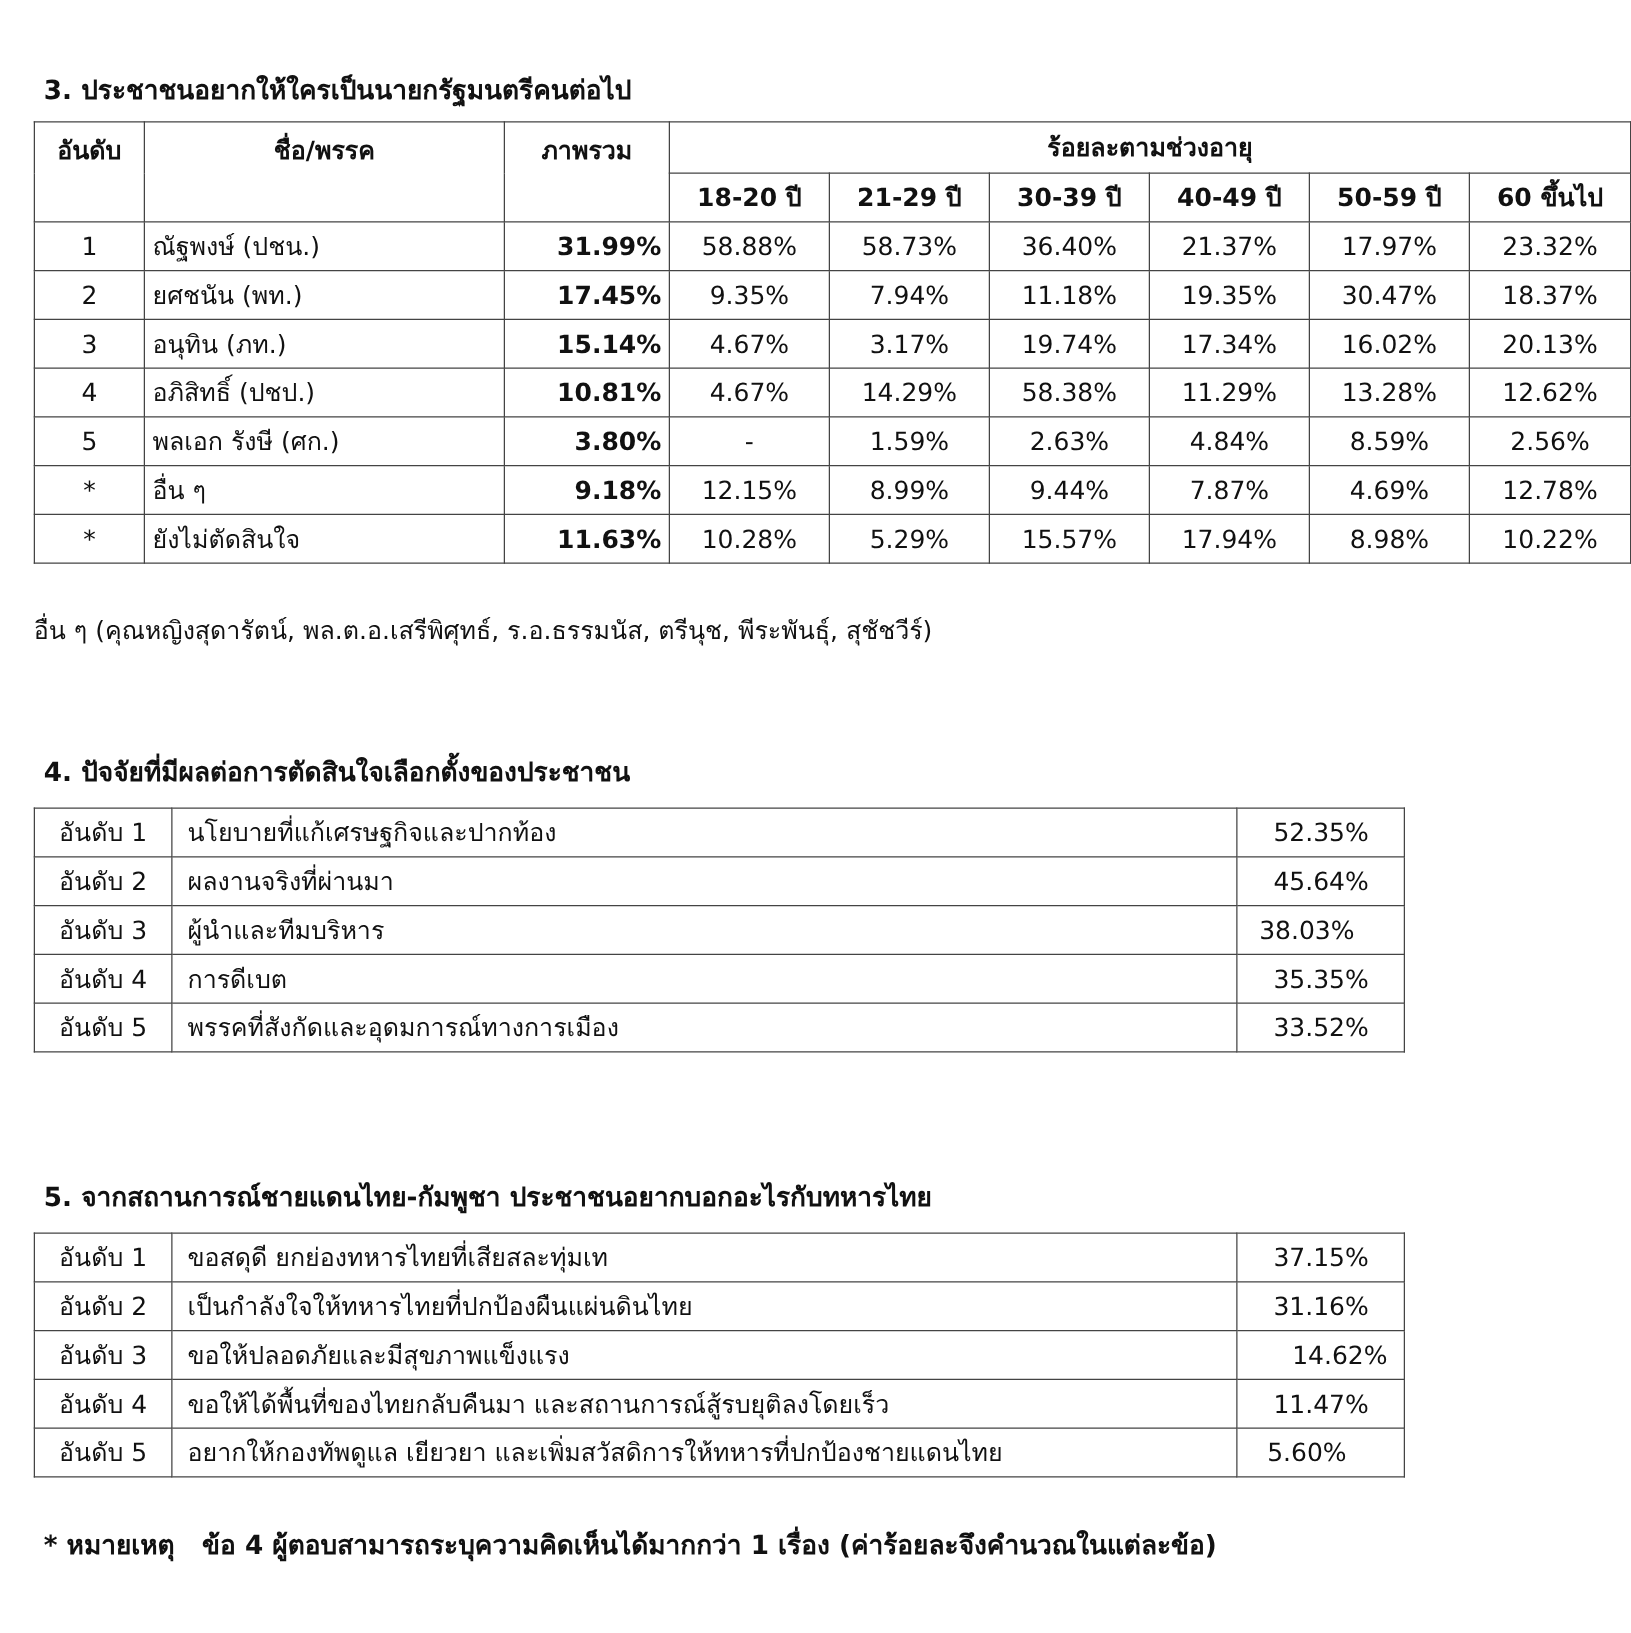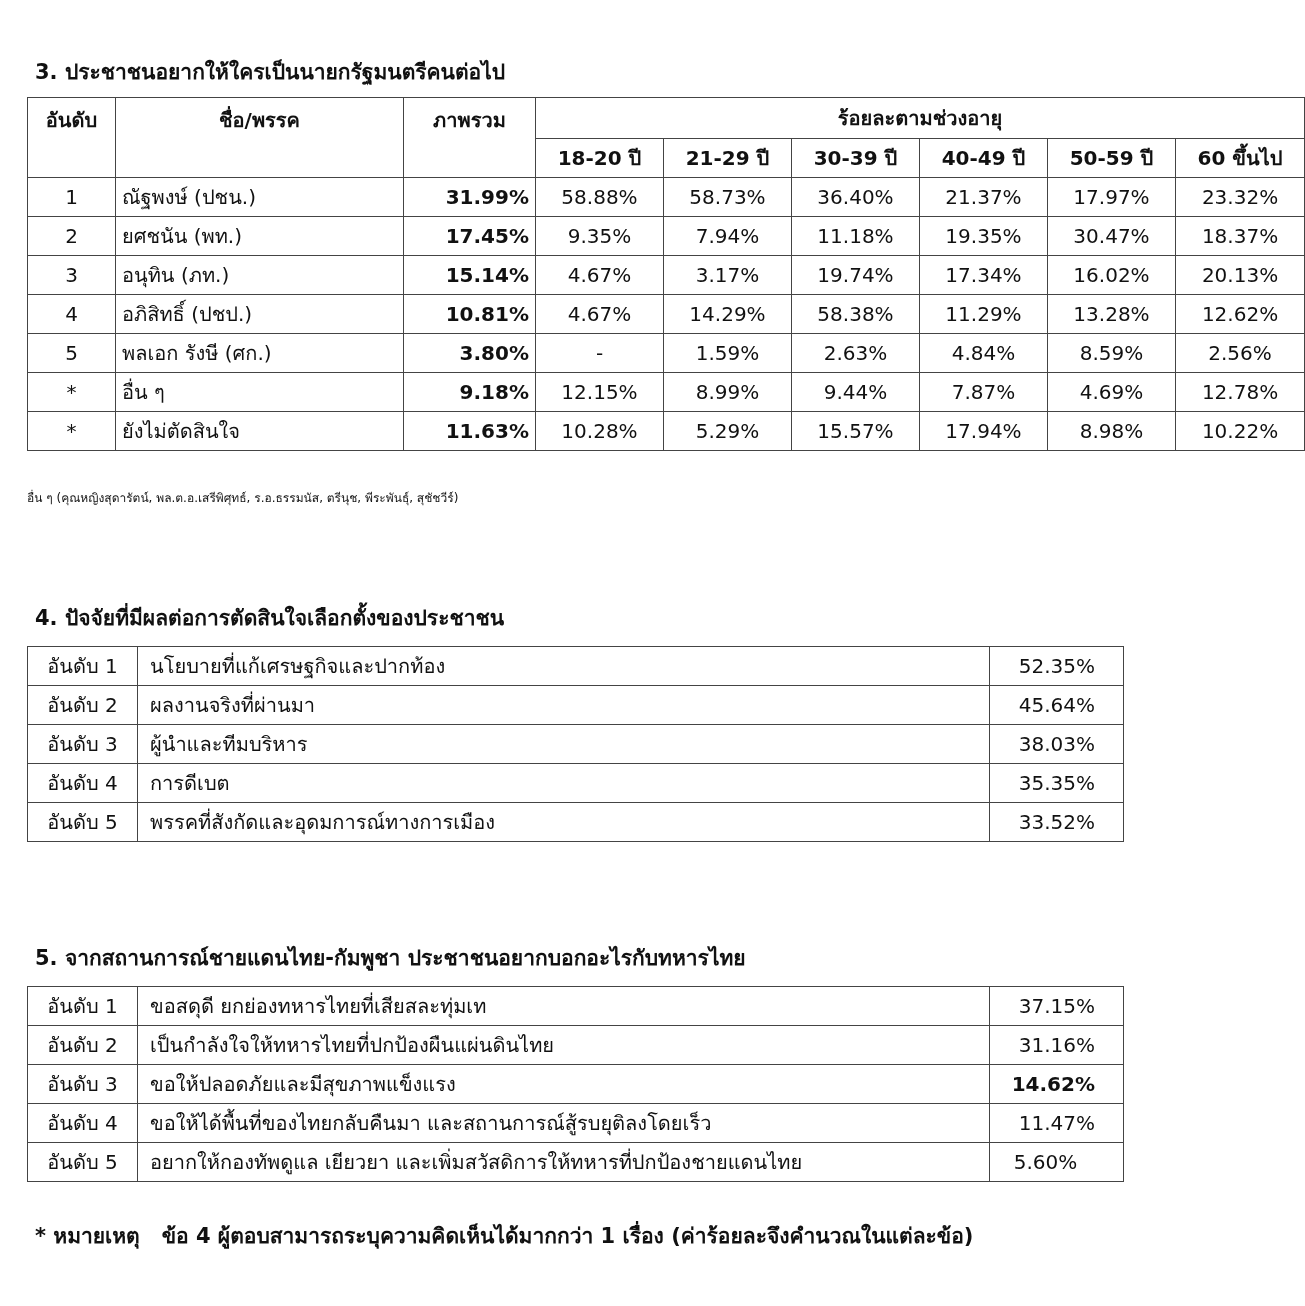--- a/index.html
+++ b/index.html
@@ -20,21 +20,21 @@
   #t3 th { font-weight: bold; }
   #t3 .hdr-top th { height: 40px; }
   #t3 .hdr-bot th { height: 38px; }
   #t3 td { height: 38px; }
   .c { text-align: center; }
   .r { text-align: right; }
   .l { text-align: left; }
   .b { font-weight: bold; }
   .num { text-align: center; margin-top: 32px; }
   .note {
-    position: absolute; font-size: 12px; white-space: nowrap;
+    position: absolute; font-size: 20px; white-space: nowrap;
   }
   .rank-table { left: 27px; width: 1096px; }
   .rank-table td { height: 38px; }
   #t4 { top: 646px; }
   #t5 { top: 986px; }
   .footnote { position: absolute; left: 35px; top: 1219px; font-size: 21px; font-weight: bold; white-space: pre; }
 </style>
 </head>
 <body>
 
@@ -166,21 +166,21 @@
         <td class="c" style="text-align: right; padding-right: 28px;">52.35%</td>
       </tr>
       <tr>
         <td class="c">อันดับ 2</td>
         <td class="l" style="padding-left: 12px;">ผลงานจริงที่ผ่านมา</td>
         <td class="c" style="text-align: right; padding-right: 28px;">45.64%</td>
       </tr>
       <tr>
         <td class="c">อันดับ 3</td>
         <td class="l" style="padding-left: 12px;">ผู้นำและทีมบริหาร</td>
-        <td class="c" style="text-align: right; padding-right: 28px;">38.03%</td>
+        <td class="c" style="padding-right: 28px;">38.03%</td>
       </tr>
       <tr>
         <td class="c">อันดับ 4</td>
         <td class="l" style="padding-left: 12px;">การดีเบต</td>
         <td class="c" style="text-align: right; padding-right: 28px;">35.35%</td>
       </tr>
       <tr>
         <td class="c">อันดับ 5</td>
         <td class="l" style="padding-left: 12px;">พรรคที่สังกัดและอุดมการณ์ทางการเมือง</td>
         <td class="c" style="text-align: right; padding-right: 28px;">33.52%</td>
@@ -203,21 +203,21 @@
         <td class="c" style="text-align: right; padding-right: 28px;">37.15%</td>
       </tr>
       <tr>
         <td class="c">อันดับ 2</td>
         <td class="l" style="padding-left: 12px;">เป็นกำลังใจให้ทหารไทยที่ปกป้องผืนแผ่นดินไทย</td>
         <td class="c" style="text-align: right; padding-right: 28px;">31.16%</td>
       </tr>
       <tr>
         <td class="c">อันดับ 3</td>
         <td class="l" style="padding-left: 12px;">ขอให้ปลอดภัยและมีสุขภาพแข็งแรง</td>
-        <td class="c" style="text-align: right; padding-right: 28px; font-weight: bold;">14.62%</td>
+        <td class="c" style="text-align: right; padding-right: 13px;">14.62%</td>
       </tr>
       <tr>
         <td class="c">อันดับ 4</td>
         <td class="l" style="padding-left: 12px;">ขอให้ได้พื้นที่ของไทยกลับคืนมา และสถานการณ์สู้รบยุติลงโดยเร็ว</td>
         <td class="c" style="text-align: right; padding-right: 28px;">11.47%</td>
       </tr>
       <tr>
         <td class="c">อันดับ 5</td>
         <td class="l" style="padding-left: 12px;">อยากให้กองทัพดูแล เยียวยา และเพิ่มสวัสดิการให้ทหารที่ปกป้องชายแดนไทย</td>
         <td class="c" style="text-align: center; padding-right: 28px;">5.60%</td>

